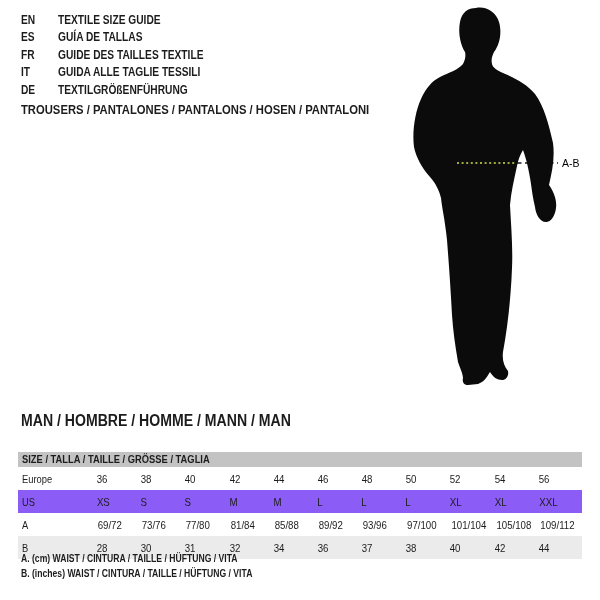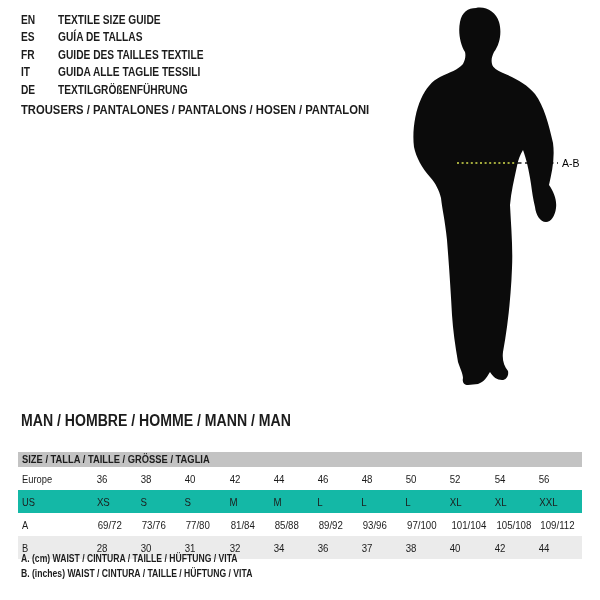--- a/index.html
+++ b/index.html
@@ -131,21 +131,21 @@
         <div class="tcell"><span class="ccx">40</span></div>
         <div class="tcell"><span class="ccx">42</span></div>
         <div class="tcell"><span class="ccx">44</span></div>
         <div class="tcell"><span class="ccx">46</span></div>
         <div class="tcell"><span class="ccx">48</span></div>
         <div class="tcell"><span class="ccx">50</span></div>
         <div class="tcell"><span class="ccx">52</span></div>
         <div class="tcell"><span class="ccx">54</span></div>
         <div class="tcell"><span class="ccx">56</span></div>
       </div>
-      <div class="trow" style="background: #14b8a6;">
+      <div class="trow" style="background: #8b5cf6;">
         <div class="tcell label"><span class="cx">US</span></div>
         <div class="tcell"><span class="ccx">XS</span></div>
         <div class="tcell"><span class="ccx">S</span></div>
         <div class="tcell"><span class="ccx">S</span></div>
         <div class="tcell"><span class="ccx">M</span></div>
         <div class="tcell"><span class="ccx">M</span></div>
         <div class="tcell"><span class="ccx">L</span></div>
         <div class="tcell"><span class="ccx">L</span></div>
         <div class="tcell"><span class="ccx">L</span></div>
         <div class="tcell"><span class="ccx">XL</span></div>

